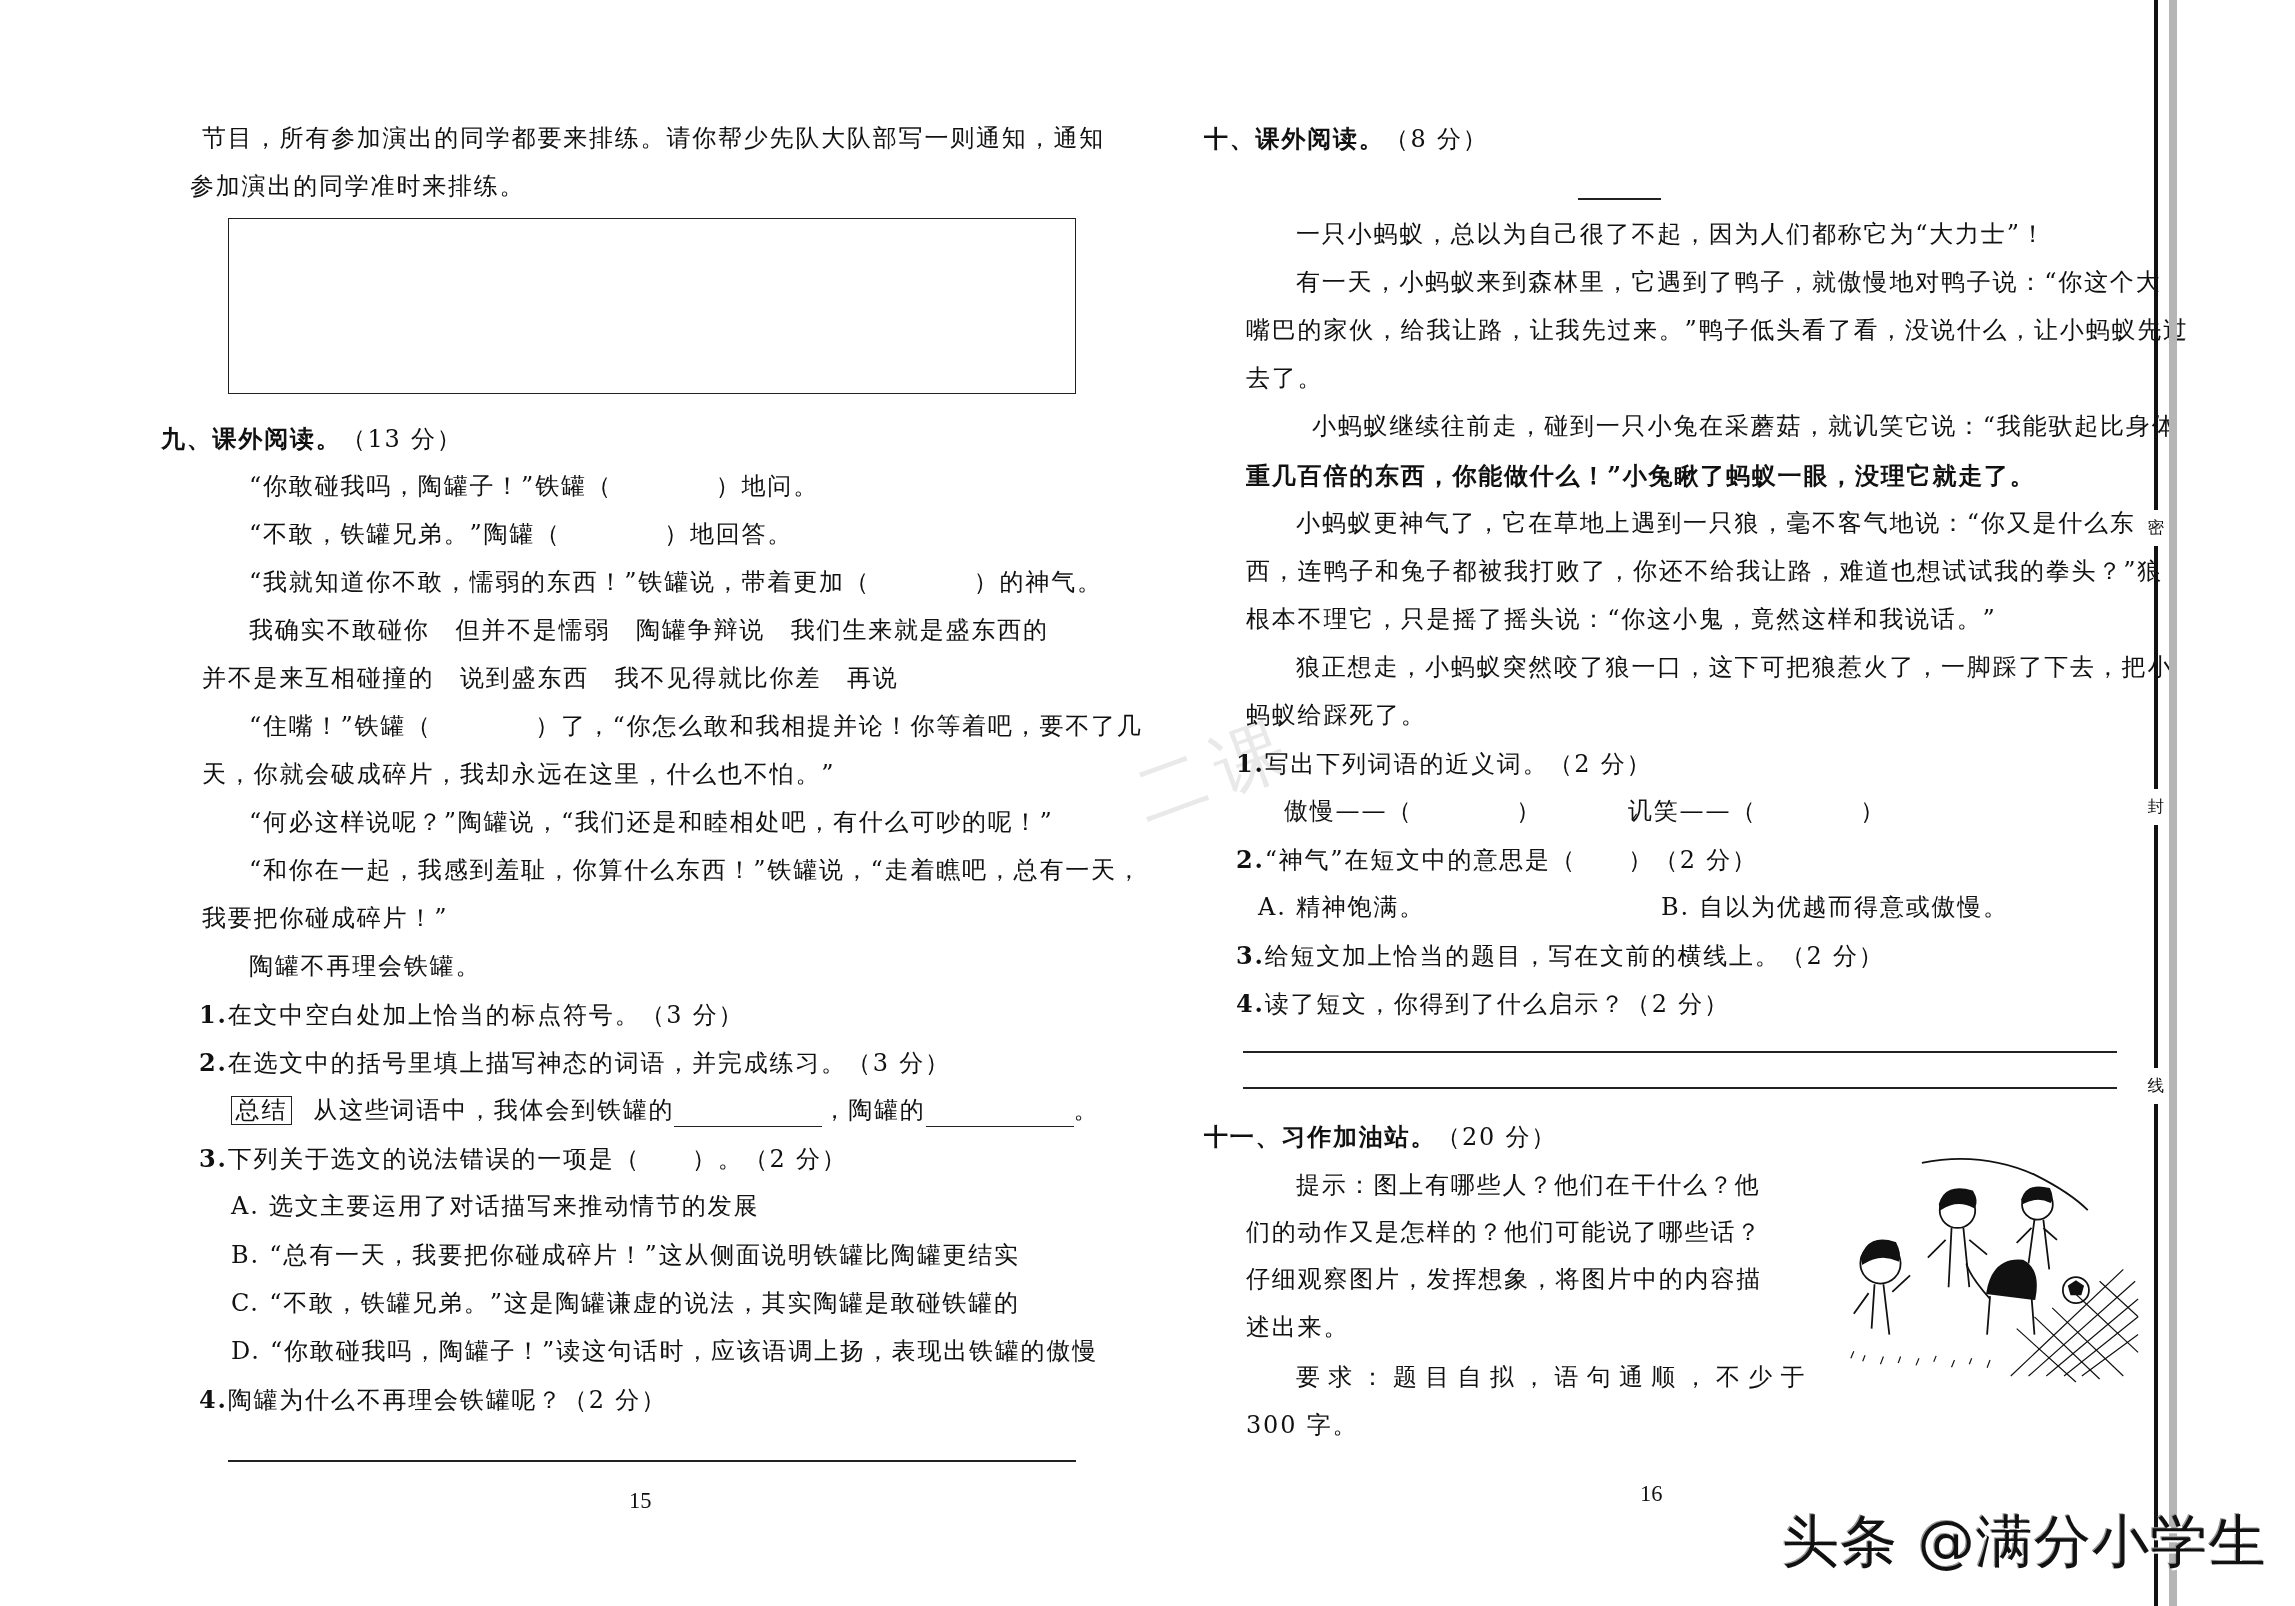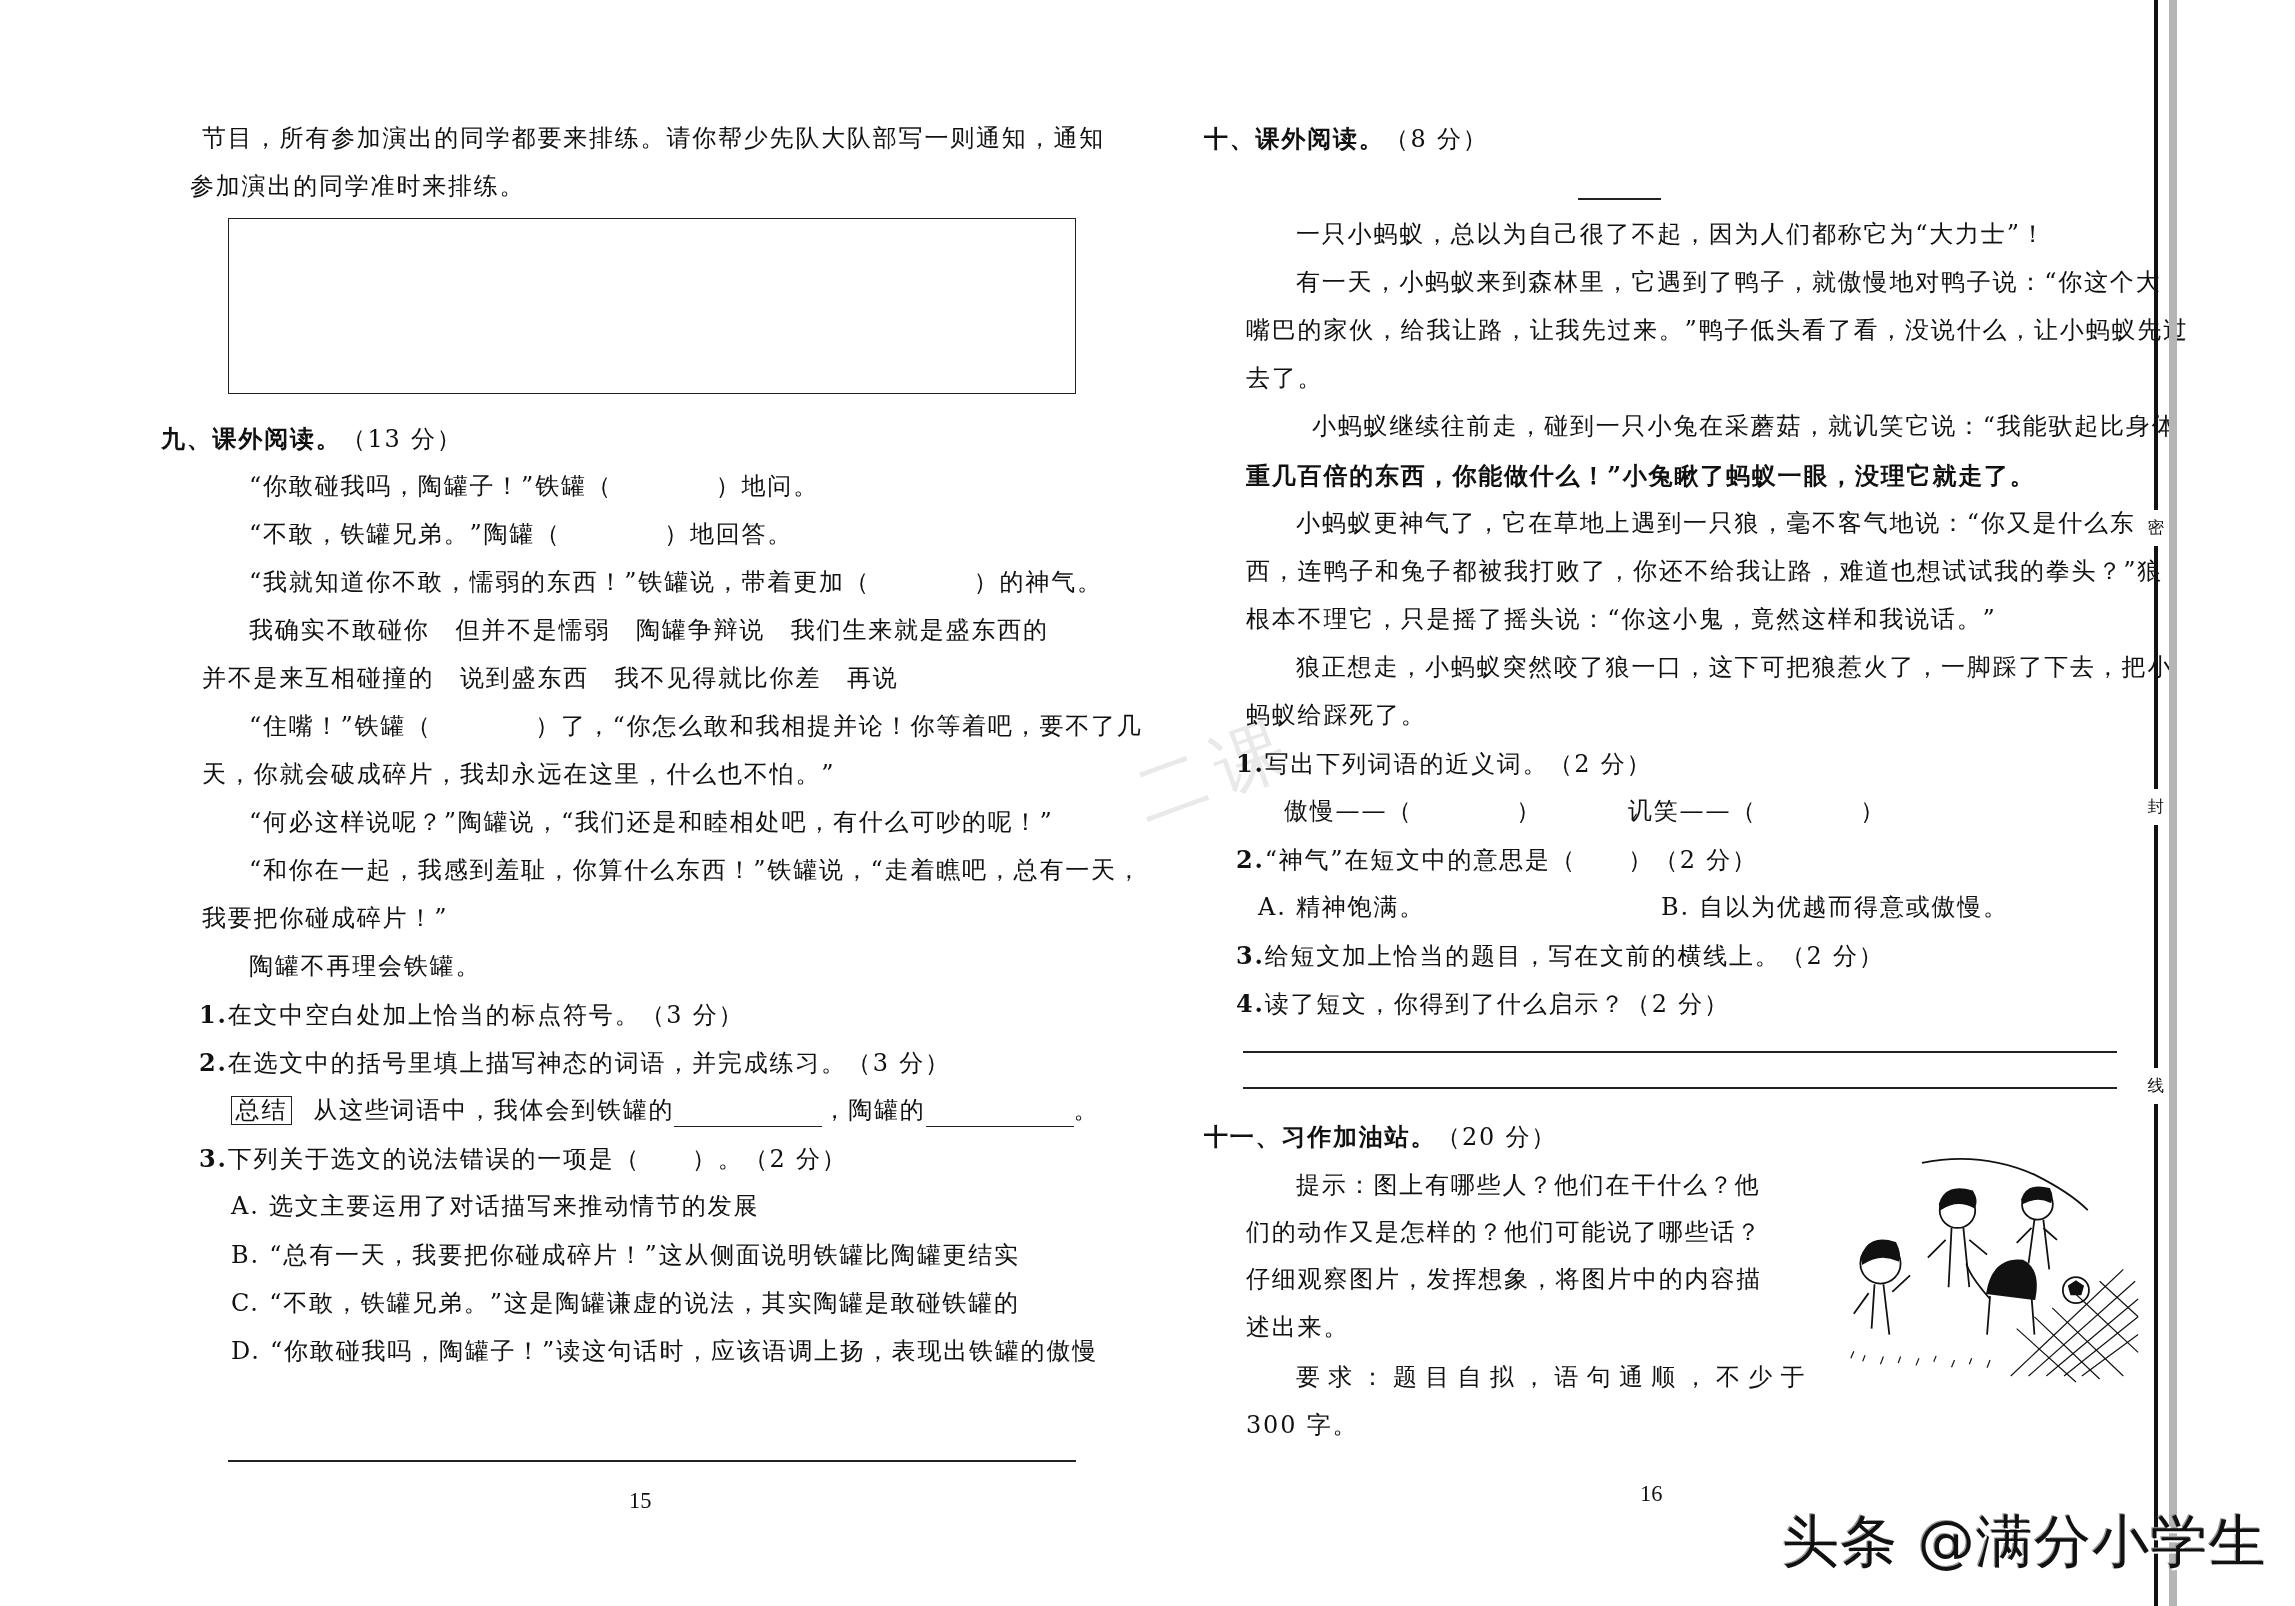--- a/index.html
+++ b/index.html
@@ -79,20 +79,23 @@
   <div class="line" style="left:231px;top:1094px;">
     <span class="summary-tag">总结</span><span>从这些词语中，我体会到铁罐的</span><span class="blank" style="width:148px;"></span><span>，陶罐的</span><span class="blank" style="width:148px;"></span><span>。</span>
   </div>
   <div class="line" style="left:199px;top:1142px;">
     <b>3.</b><span>下列关于选文的说法错误的一项是（　　）。</span><span>（2 分）</span>
   </div>
   <div class="line" style="left:231px;top:1190px;">A. 选文主要运用了对话描写来推动情节的发展</div>
   <div class="line" style="left:231px;top:1239px;">B. “总有一天，我要把你碰成碎片！”这从侧面说明铁罐比陶罐更结实</div>
   <div class="line" style="left:231px;top:1287px;">C. “不敢，铁罐兄弟。”这是陶罐谦虚的说法，其实陶罐是敢碰铁罐的</div>
   <div class="line" style="left:231px;top:1335px;">D. “你敢碰我吗，陶罐子！”读这句话时，应该语调上扬，表现出铁罐的傲慢</div>
+  <div class="line" style="left:199px;top:1383px;">
+    <b>4.</b><span>陶罐为什么不再理会铁罐呢？</span><span>（2 分）</span>
+  </div>
   <div class="hline" style="left:228px;top:1460px;width:848px;"></div>
   <div class="page-num" style="left:629px;top:1488px;">15</div>
 </div>
 
 <div class="watermark">二课</div>
 
 <div class="page page-right">
   <div class="line bold" style="left:56px;top:122px;">
     <span>十、课外阅读。</span><span class="score">（8 分）</span>
   </div>

